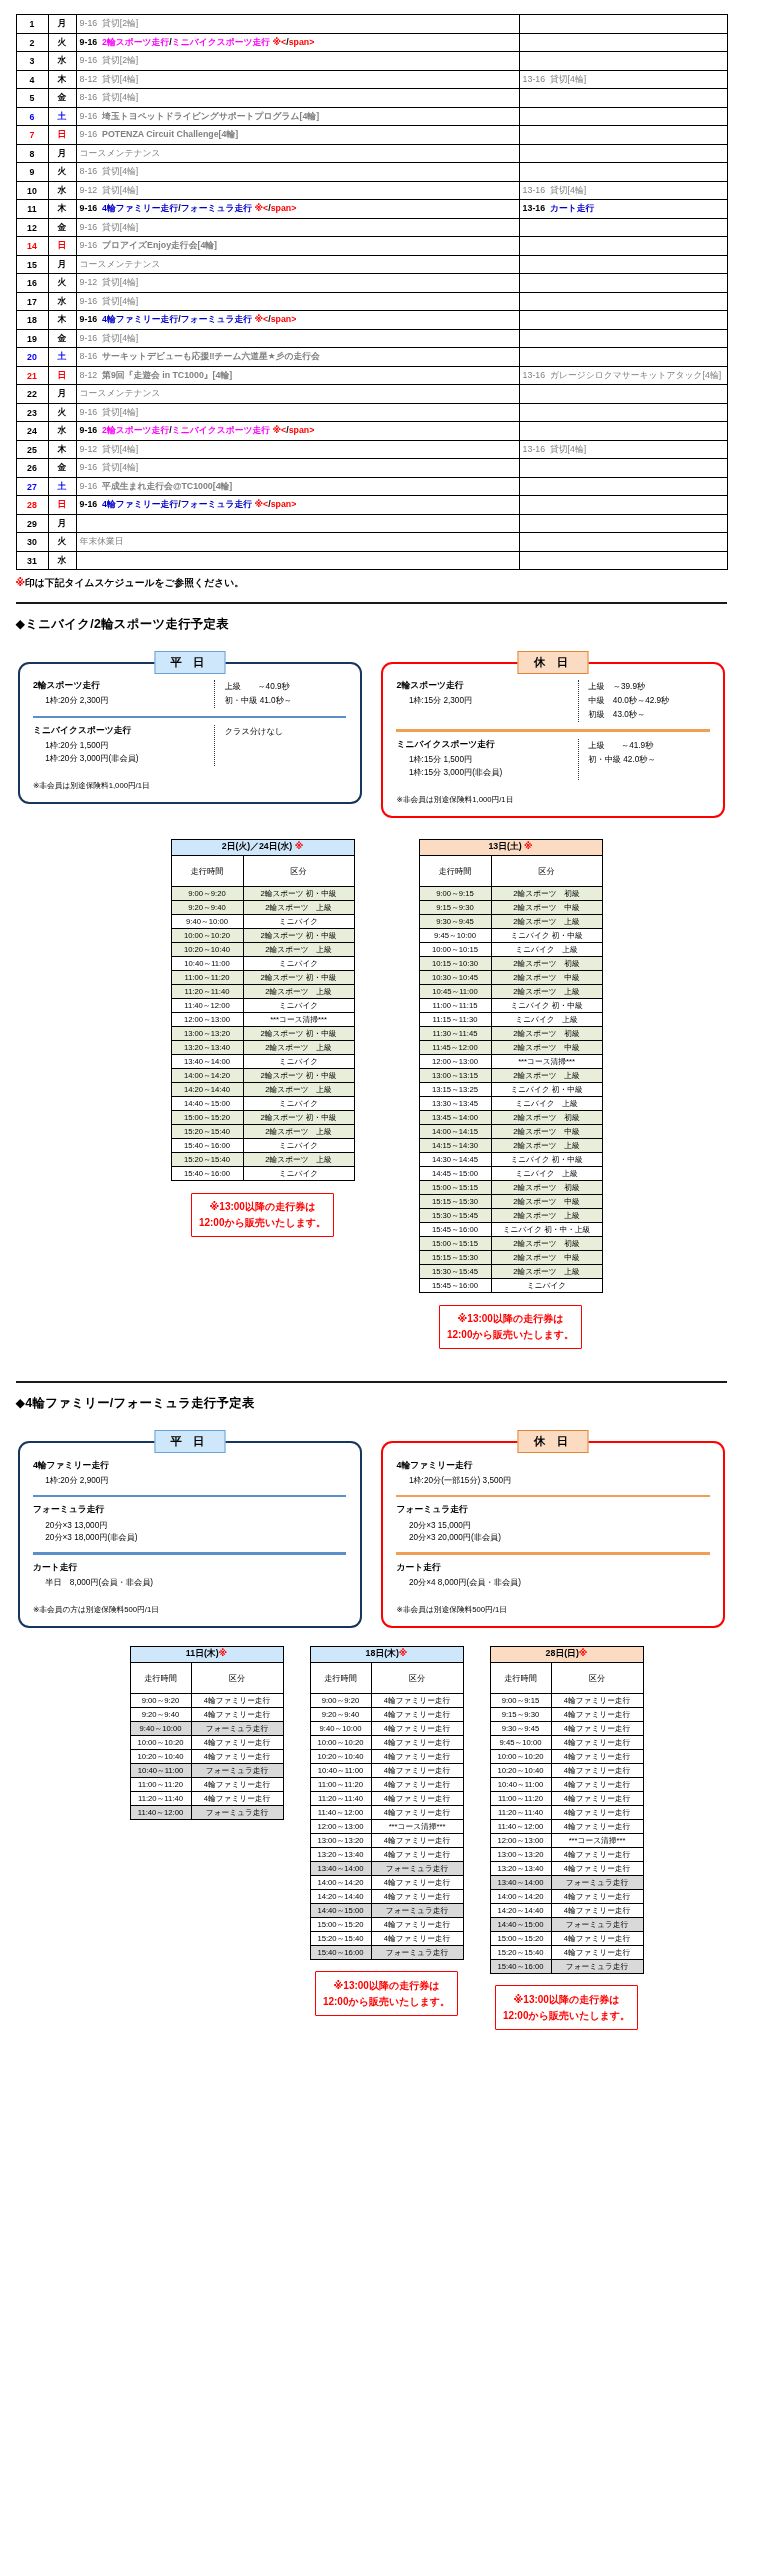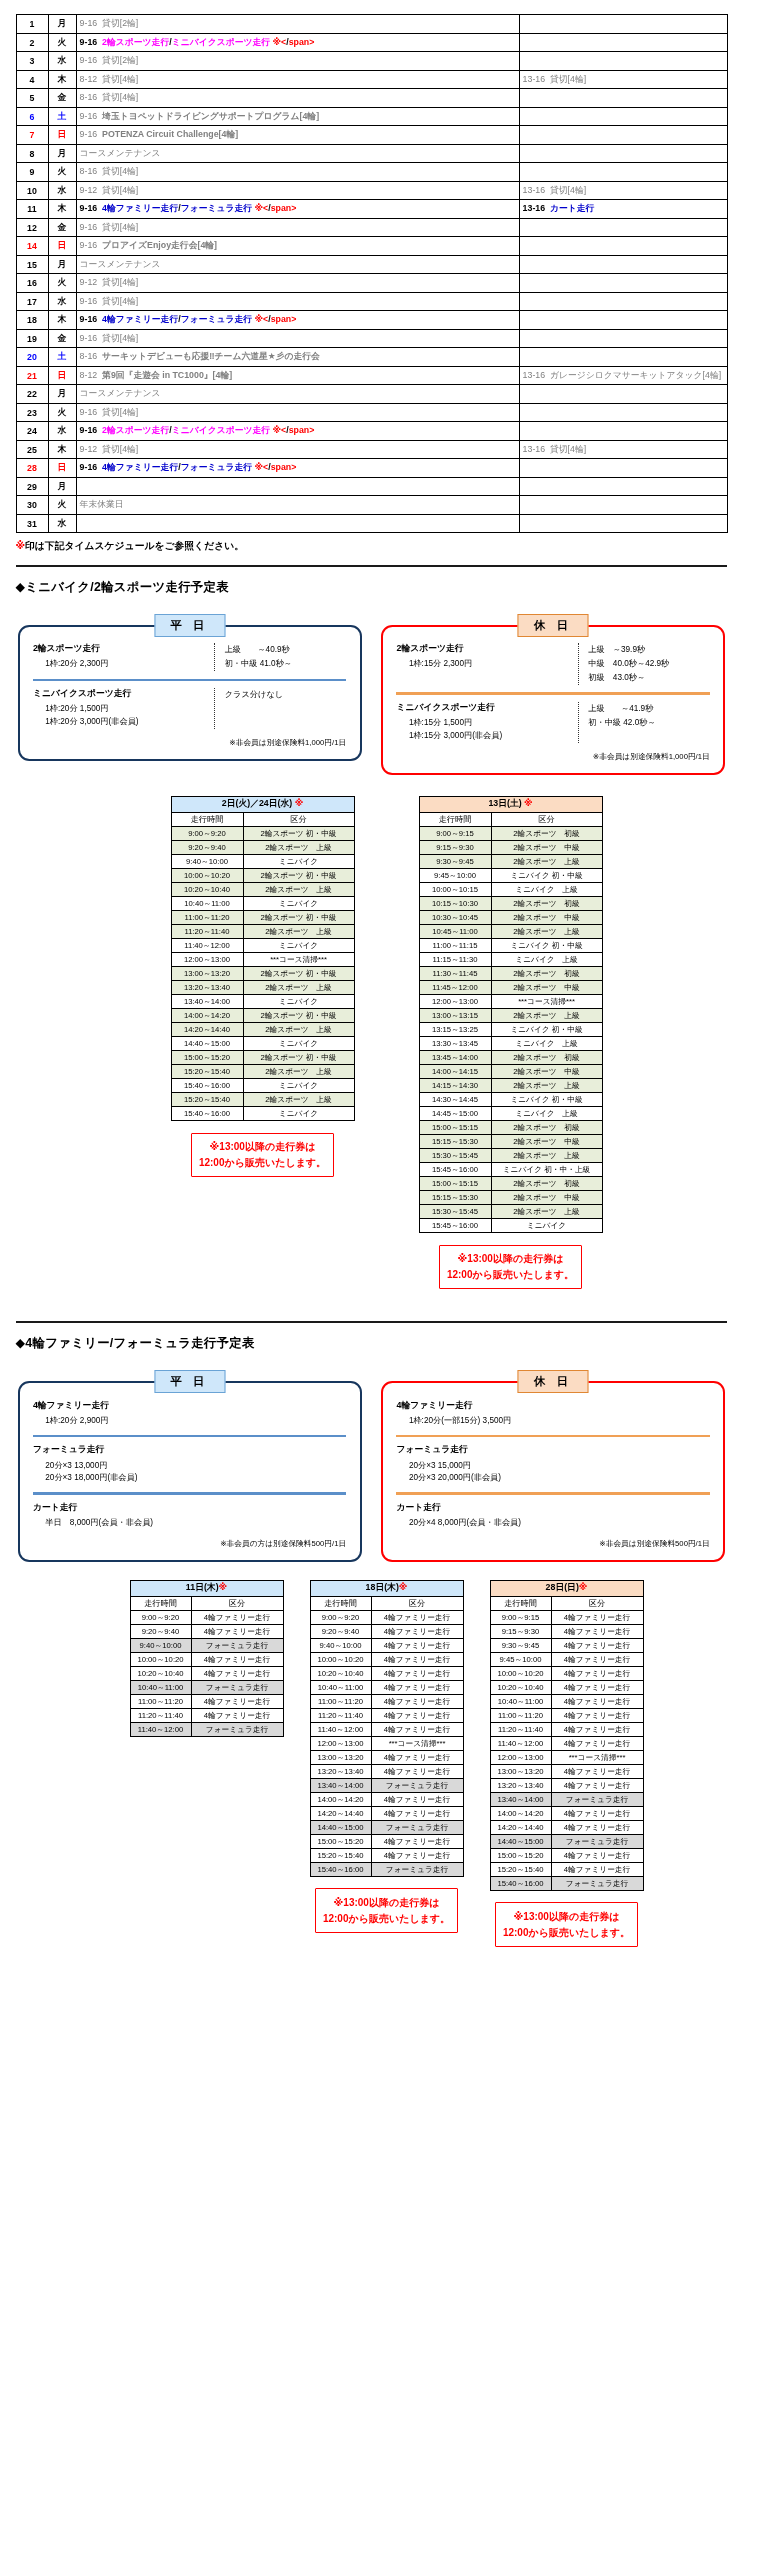--- a/index.html
+++ b/index.html
@@ -64,35 +64,35 @@
   .prow{display:flex;align-items:flex-start;padding:1px 0 2.1px 0;}
   .pleft{width:54%;padding-right:5.2px;}
   .pdivider{border-left:1px dotted #333;align-self:stretch;margin:0 7.2px;}
   .pright{flex:1;padding-left:2.1px;}
   .pname{font-size:8.8px;font-weight:bold;margin-bottom:3.1px;}
   .pfee{font-size:8.2px;margin-left:12.4px;line-height:1.55;}
   .pclass{font-size:8.2px;line-height:1.7;white-space:nowrap;}
   .psep{height:2.6px;margin:5.2px 0 6.2px 0;}
   .psep.weekday{background:#5b8fc9;}
   .psep.holiday{background:#f0a055;}
-  .pnote{font-size:7.7px;text-align:right;margin-top:7px;}
+  .pnote{font-size:7.7px;margin-top:13px;}
 
   
   .tt-area{display:flex;padding:20.6px 0 0 0;justify-content:center;gap:64px;}
   .tt-area.bottom{gap:26px;padding-top:17.5px;}
   .tt-block{display:flex;flex-direction:column;align-items:center;}
   table.tt{border-collapse:collapse;table-layout:fixed;}
   table.tt th,table.tt td{
     border:0.5px solid #000;font-size:7.7px;height:14px;
     text-align:center;padding:0 2.1px;box-sizing:border-box;
   }
   table.tt .tt-title{font-size:8.8px;font-weight:bold;height:16.5px;border:0.5px solid #000;}
   .tt-title.blue{background:#cfe7fa;}
   .tt-title.orange{background:#fbdcc3;}
-  table.tt .tt-sub{font-size:8.2px;font-weight:normal;background:#fff;height:14px;}
+  table.tt .tt-sub{font-size:8.2px;font-weight:normal;background:#fff;height:31px;}
   .col-time{width:72px;}
   .col-cls{width:111px;}
   .col-time-s{width:61px;}
   .col-cls-s{width:92px;}
   .r-green{background:#e8eeda;}
   .r-white{background:#ffffff;}
   .r-gray{background:#d9d9d9;}
   .tt-foot{
     margin-top:11.3px;border:1px solid #ff0000;background:#fff;
     padding:5.2px 7.2px;font-size:10px;font-weight:bold;color:#ff0000;
@@ -246,20 +246,32 @@
             <td class="c-main"><span class="t-bold">9-16</span>&nbsp;&nbsp;<span class="ev-pink">2輪スポーツ走行<span class="slash">/</span>ミニバイクスポーツ走行 <span class="kome">※&lt;<span class="slash">/</span>span&gt;</span></span></td>
             <td class="c-sub"></td>
           </tr>
           <tr>
             <td class="c-day ">25</td>
             <td class="c-wd ">木</td>
             <td class="c-main"><span class="muted">9-12</span>&nbsp;&nbsp;<span class="muted">貸切[4輪]</span></td>
             <td class="c-sub"><span class="muted">13-16</span>&nbsp;&nbsp;<span class="muted">貸切[4輪]</span></td>
           </tr>
           <tr>
+            <td class="c-day ">26</td>
+            <td class="c-wd ">金</td>
+            <td class="c-main"><span class="muted">9-16</span>&nbsp;&nbsp;<span class="muted">貸切[4輪]</span></td>
+            <td class="c-sub"></td>
+          </tr>
+          <tr>
+            <td class="c-day sat">27</td>
+            <td class="c-wd sat">土</td>
+            <td class="c-main"><span class="muted">9-16</span>&nbsp;&nbsp;<span class="ev-gray">平成生まれ走行会@TC1000[4輪]</span></td>
+            <td class="c-sub"></td>
+          </tr>
+          <tr>
             <td class="c-day sun">28</td>
             <td class="c-wd sun">日</td>
             <td class="c-main"><span class="t-bold">9-16</span>&nbsp;&nbsp;<span class="ev-blue">4輪ファミリー走行<span class="slash">/</span>フォーミュラ走行 <span class="kome">※&lt;<span class="slash">/</span>span&gt;</span></span></td>
             <td class="c-sub"></td>
           </tr>
           <tr>
             <td class="c-day ">29</td>
             <td class="c-wd ">月</td>
             <td class="c-main"></td>
             <td class="c-sub"></td>

